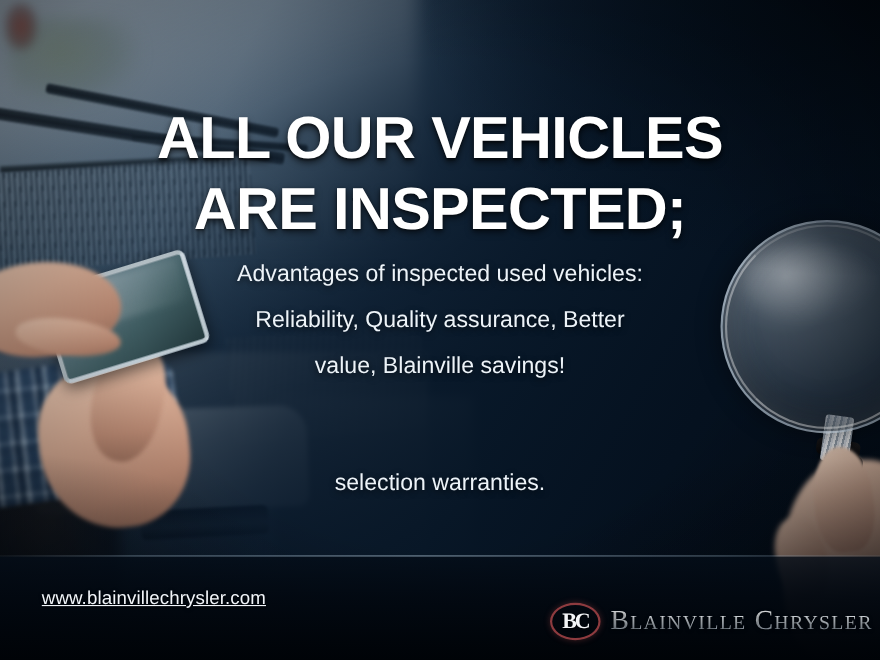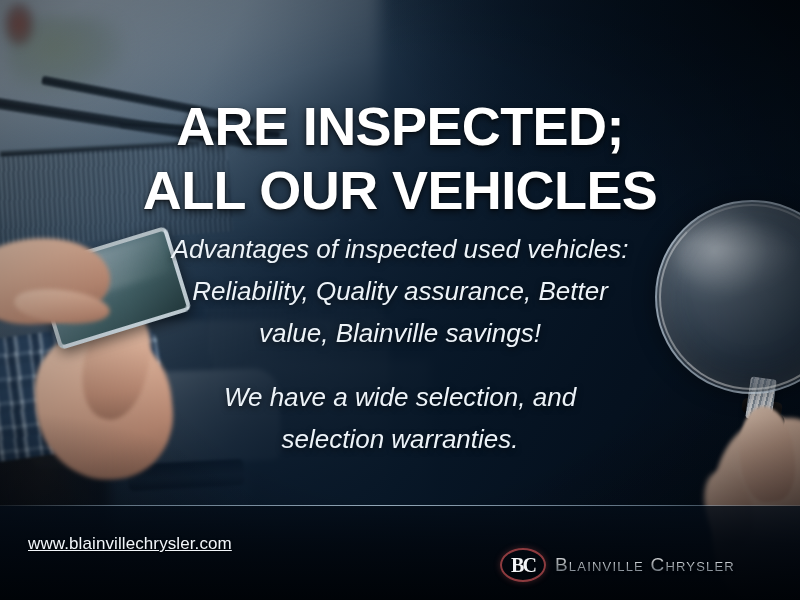--- a/index.html
+++ b/index.html
@@ -351,32 +351,31 @@
   .headline .hl-line { display: block; }
 
   .body-copy {
     position: absolute;
     left: 110px; top: 228px;
     width: 580px;
     text-align: center;
     color: #edf3f8;
     font-family: "Liberation Sans", sans-serif;
     font-weight: 400;
-    font-size: 26px;
+    font-size: 21px;
     line-height: 42px;
     text-shadow: 0 2px 6px rgba(0,0,0,.62);
-    font-style: italic;
   }
   .body-copy p { margin: 0; }
   .body-copy .para-gap { height: 22px; }
 
   
   .site-url {
     position: absolute;
-    left: 28px; top: 534px;
+    left: 38px; top: 534px;
     color: #f2f6fa;
     font-family: "Liberation Sans", sans-serif;
     font-size: 17px;
     letter-spacing: .1px;
     text-shadow: 0 1px 3px rgba(0,0,0,.8);
   }
 
   .brand-lockup {
     position: absolute;
     left: 500px; top: 548px;
@@ -399,22 +398,22 @@
     position: absolute; inset: 0;
     display: flex; align-items: center; justify-content: center;
     font-family: "Liberation Serif", serif;
     font-size: 20px;
     font-weight: 700;
     color: #f4f6f8;
     letter-spacing: -2px;
     text-shadow: 0 1px 2px rgba(0,0,0,.85);
   }
   .brand-name {
-    font-family: Liberation Sans, sans-serif;
-    font-size: 19px;
+    font-family: Liberation Serif, serif;
+    font-size: 25px;
     font-variant: small-caps;
     letter-spacing: 1.2px;
     color: #e8ecf0;
     background: linear-gradient(180deg, #ffffff 0%, #dfe5ea 40%, #9aa4ae 72%, #e9eef2 100%);
     -webkit-background-clip: text;
     background-clip: text;
     -webkit-text-fill-color: transparent;
     text-shadow: 0 1px 3px rgba(0,0,0,.55);
     white-space: nowrap;
   }
@@ -466,33 +465,33 @@
   <div class="loupe-ferrule"></div>
   <div class="rhand-index"></div>
   <div class="loupe-lens"></div>
   <div class="loupe-rim-hi"></div>
   <div class="loupe-sheen"></div>
 
   <div class="bg-corner-dark"></div>
   <div class="vignette"></div>
 
   <h1 class="headline">
+    <span class="hl-line">ALL OUR VEHICLES</span>
     <span class="hl-line">ARE INSPECTED;</span>
-    <span class="hl-line">ALL OUR VEHICLES</span>
   </h1>
 
   <div class="body-copy">
     <p>
       <span>Advantages of inspected used vehicles:</span><br>
       <span>Reliability, Quality assurance, Better</span><br>
       <span>value, Blainville savings!</span>
     </p>
     <div class="para-gap"></div>
     <p>
-      <span>We have a wide selection, and</span><br>
+      <br>
       <span>selection warranties.</span>
     </p>
   </div>
 
   <div class="divider"></div>
   <div class="footer-band"></div>
 
   <a class="site-url" href="#">www.blainvillechrysler.com</a>
 
   <div class="brand-lockup">

